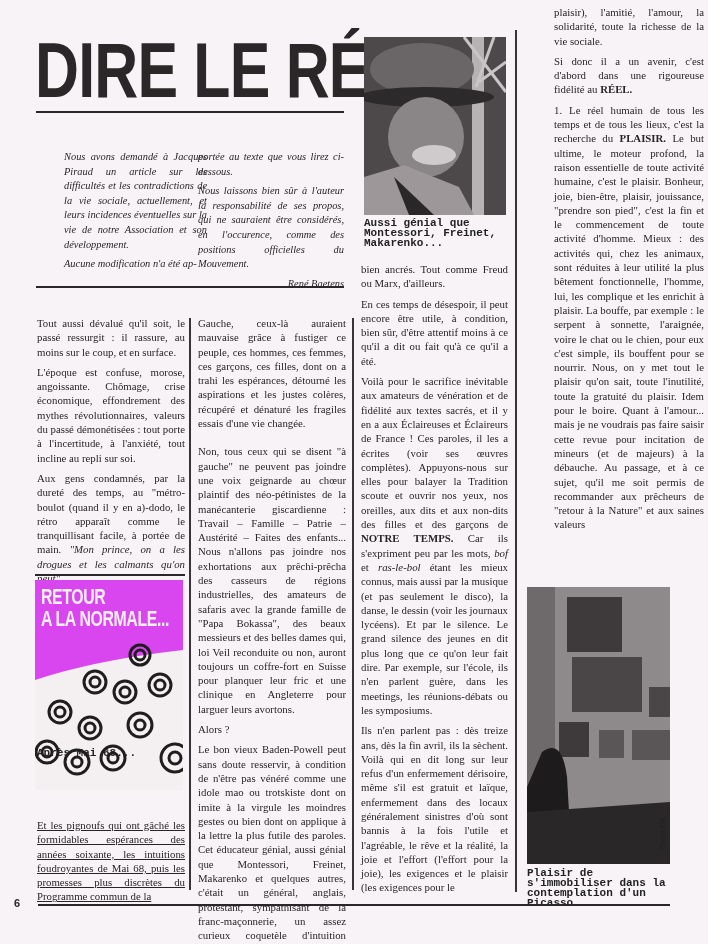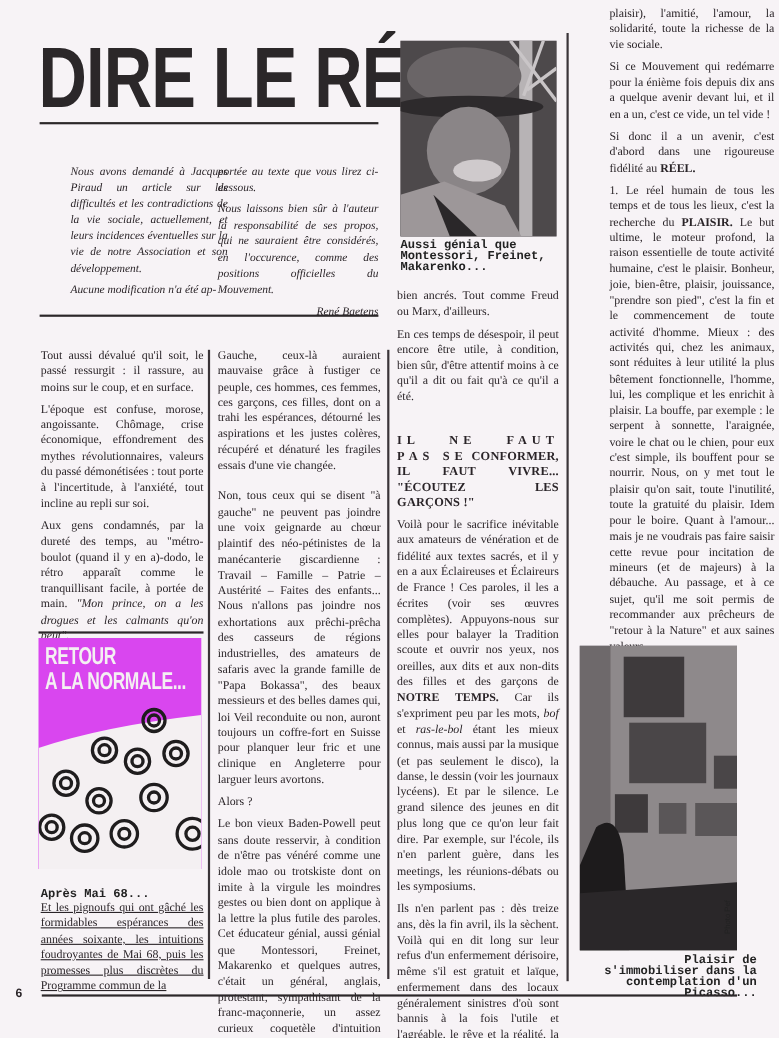--- a/index.html
+++ b/index.html
@@ -97,67 +97,62 @@
         <circle cx="12" cy="112" r="5"></circle>
       <circle cx="42" cy="122" r="12"></circle>
         <circle cx="42" cy="122" r="5"></circle>
       <circle cx="78" cy="118" r="12"></circle>
         <circle cx="78" cy="118" r="5"></circle>
       <circle cx="140" cy="118" r="14"></circle>
         <circle cx="140" cy="118" r="6"></circle>
     </g>
   </svg>
 </div>
-<div class="abs caption" style="left:37px;top:808px;width:148px;">Après Mai 68...</div>
+<div class="abs caption" style="left:37px;top:748px;width:148px;">Après Mai 68...</div>
 <div class="abs col" style="left:37px;top:818px;width:148px;text-decoration:underline;">
   <p>Et les pignoufs qui ont gâché les formidables espérances des années soixante, les intuitions foudroyantes de Mai 68, puis les promesses plus discrètes du Programme commun de la</p>
 </div>
 
 <div class="abs vrule" style="left:189px;top:318px;height:572px;"></div>
 
 <div class="abs col" style="left:198px;top:316px;width:148px;">
   <p style="margin-bottom:14px;">Gauche, ceux-là auraient mauvaise grâce à fustiger ce peuple, ces hommes, ces femmes, ces garçons, ces filles, dont on a trahi les espérances, détourné les aspirations et les justes colères, récupéré et dénaturé les fragiles essais d'une vie changée.</p>
   <p>Non, tous ceux qui se disent "à gauche" ne peuvent pas joindre une voix geignarde au chœur plaintif des néo-pétinistes de la manécanterie giscardienne : Travail – Famille – Patrie – Austérité – Faites des enfants... Nous n'allons pas joindre nos exhortations aux prêchi-prêcha des casseurs de régions industrielles, des amateurs de safaris avec la grande famille de "Papa Bokassa", des beaux messieurs et des belles dames qui, loi Veil reconduite ou non, auront toujours un coffre-fort en Suisse pour planquer leur fric et une clinique en Angleterre pour larguer leurs avortons.</p>
   <p>Alors ?</p>
   <p>Le bon vieux Baden-Powell peut sans doute resservir, à condition de n'être pas vénéré comme une idole mao ou trotskiste dont on imite à la virgule les moindres gestes ou bien dont on applique à la lettre la plus futile des paroles. Cet éducateur génial, aussi génial que Montessori, Freinet, Makarenko et quelques autres, c'était un général, anglais, protestant, sympathisant de la franc-maçonnerie, un assez curieux coquetèle d'intuition d'avant-garde et de quelques tabous</p>
 </div>
 
 <div class="abs vrule" style="left:352px;top:318px;height:572px;"></div>
 
 <div class="abs col" style="left:361px;top:262px;width:147px;">
   <p>bien ancrés. Tout comme Freud ou Marx, d'ailleurs.</p>
   <p>En ces temps de désespoir, il peut encore être utile, à condition, bien sûr, d'être attentif moins à ce qu'il a dit ou fait qu'à ce qu'il a été.</p>
-  <div class="heading">
-    <span class="spread">IL NE FAUT PAS SE</span>
-    <span>CONFORMER, IL FAUT VIVRE... "ÉCOUTEZ LES GARÇONS !"</span>
-  </div>
   <p><span>Voilà pour le sacrifice inévitable aux amateurs de vénération et de fidélité aux textes sacrés, et il y en a aux Éclaireuses et Éclaireurs de France ! Ces paroles, il les a écrites (voir ses œuvres complètes). Appuyons-nous sur elles pour balayer la Tradition scoute et ouvrir nos yeux, nos oreilles, aux dits et aux non-dits des filles et des garçons de </span><span class="bold">NOTRE TEMPS.</span><span> Car ils s'expriment peu par les mots, </span><span class="it">bof</span><span> et </span><span class="it">ras-le-bol</span><span> étant les mieux connus, mais aussi par la musique (et pas seulement le disco), la danse, le dessin (voir les journaux lycéens). Et par le silence. Le grand silence des jeunes en dit plus long que ce qu'on leur fait dire. Par exemple, sur l'école, ils n'en parlent guère, dans les meetings, les réunions-débats ou les symposiums.</span></p>
   <p>Ils n'en parlent pas : dès treize ans, dès la fin avril, ils la sèchent. Voilà qui en dit long sur leur refus d'un enfermement dérisoire, même s'il est gratuit et laïque, enfermement dans des locaux généralement sinistres d'où sont bannis à la fois l'utile et l'agréable, le rêve et la réalité, la joie et l'effort (l'effort pour la joie), les exigences et le plaisir (les exigences pour le</p>
 </div>
 
 <div class="abs vrule" style="left:515px;top:30px;height:862px;"></div>
 
 <div class="abs col" style="left:554px;top:5px;width:150px;">
   <p>plaisir), l'amitié, l'amour, la solidarité, toute la richesse de la vie sociale.</p>
-  <p>Si ce Mouvement qui redémarre pour la énième fois depuis dix ans a quelque avenir devant lui, et il en a un, c'est ce vide, un tel vide !</p>
   <p><span>Si donc il a un avenir, c'est d'abord dans une rigoureuse fidélité au </span><span class="bold">RÉEL.</span></p>
   <p><span>1. Le réel humain de tous les temps et de tous les lieux, c'est la recherche du </span><span class="bold">PLAISIR.</span><span> Le but ultime, le moteur profond, la raison essentielle de toute activité humaine, c'est le plaisir. Bonheur, joie, bien-être, plaisir, jouissance, "prendre son pied", c'est la fin et le commencement de toute activité d'homme. Mieux : des activités qui, chez les animaux, sont réduites à leur utilité la plus bêtement fonctionnelle, l'homme, lui, les complique et les enrichit à plaisir. La bouffe, par exemple : le serpent à sonnette, l'araignée, voire le chat ou le chien, pour eux c'est simple, ils bouffent pour se nourrir. Nous, on y met tout le plaisir qu'on sait, toute l'inutilité, toute la gratuité du plaisir. Idem pour le boire. Quant à l'amour... mais je ne voudrais pas faire saisir cette revue pour incitation de mineurs (et de majeurs) à la débauche. Au passage, et à ce sujet, qu'il me soit permis de recommander aux prêcheurs de "retour à la Nature" et aux saines valeurs</span></p>
 </div>
 
 <div class="abs photo" style="left:527px;top:587px;width:143px;height:277px;">
   <svg width="143" height="277" viewBox="0 0 143 277">
     <rect width="143" height="277" fill="#8e898b"></rect>
     <rect x="0" y="0" width="28" height="277" fill="#6e696b"></rect>
     <rect x="40" y="10" width="55" height="55" fill="#3e3a3c"></rect>
     <rect x="45" y="70" width="70" height="55" fill="#4a4648"></rect>
     <rect x="122" y="100" width="21" height="30" fill="#4a4648"></rect>
     <rect x="32" y="135" width="30" height="35" fill="#3e3a3c"></rect>
     <rect x="72" y="143" width="25" height="28" fill="#5a5658"></rect>
     <rect x="105" y="143" width="38" height="30" fill="#5a5658"></rect>
     <path d="M15 165 Q35 150 40 190 L45 277 L0 277 L0 200 Z" fill="#1d1b1c"></path>
     <path d="M0 225 L143 215 L143 277 L0 277 Z" fill="#2a2729"></path>
   </svg>
   <div class="abs credit" style="left:132px;top:262px;">Photo Pef</div>
 </div>
-<div class="abs caption" style="left:542px;top:868px;width:146px;text-align:right;">Plaisir de s'immobiliser dans la contemplation d'un Picasso...</div>
+<div class="abs caption" style="left:527px;top:868px;width:146px;">Plaisir de s'immobiliser dans la contemplation d'un Picasso...</div>
 
 <div class="abs pagenum">6</div>
 <div class="abs foot-rule"></div>
 
 </body></html>

